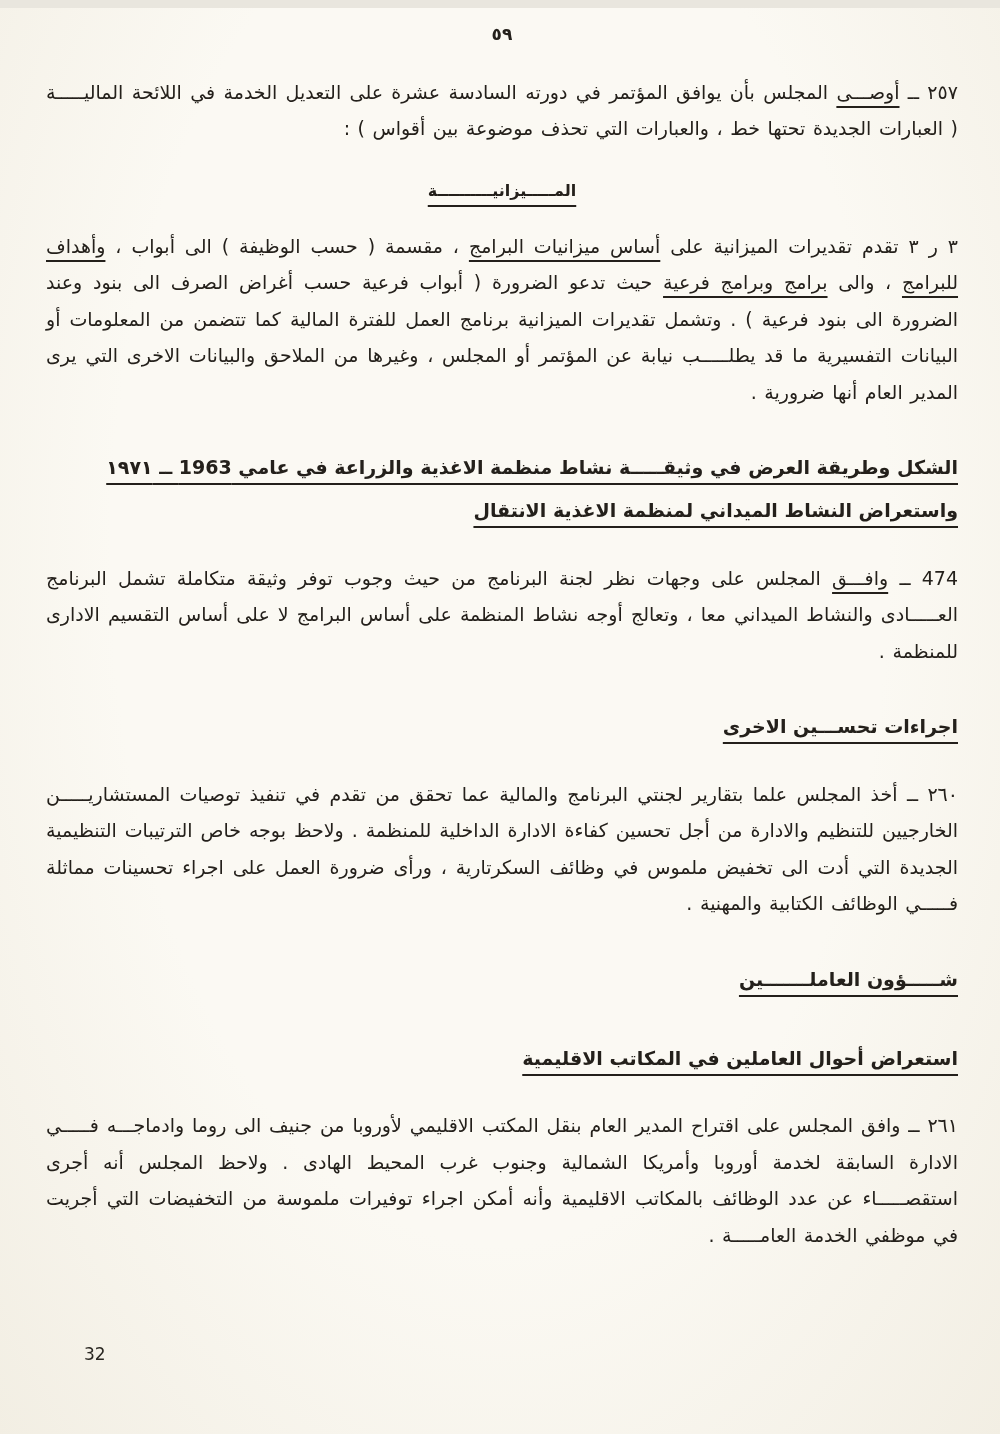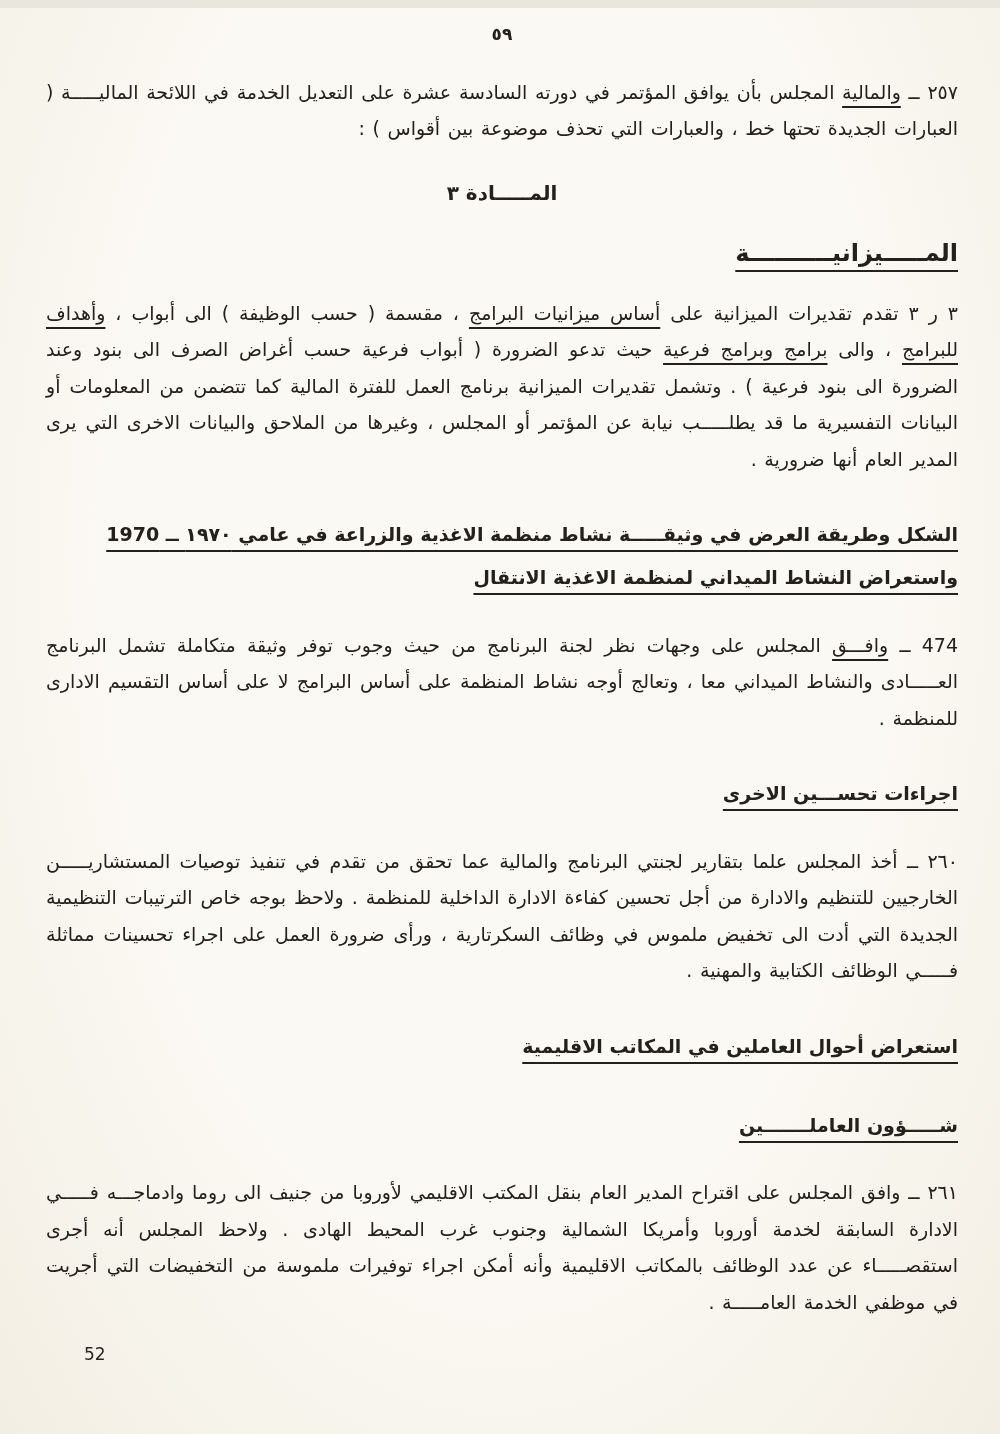--- a/index.html
+++ b/index.html
@@ -32,21 +32,22 @@
     font-weight:500;
     word-spacing:1.5px;
   }
   .h-center{
     text-align:center;
     font-size:20px;
     font-weight:bold;
     margin:34px 0 26px 0;
   }
   .h-center-u{
-    font-size:24px;
+    text-align:center;
+    font-size:16px;
     font-weight:bold;
     margin:34px 0 28px 0;
     text-decoration:underline;
     text-underline-offset:9px;
     text-decoration-thickness:1.5px;
   }
   .h-right-u{
     font-size:19px;
     font-weight:bold;
     margin:36px 0 28px 0;
@@ -73,37 +74,36 @@
   }
 </style>
 </head>
 <body>
 
 <div class="page">
 
   <div class="page-num-top">٥٩</div>
 
   <div class="content">
-      <div class="blk para"><span>٢٥٧ ــ   </span><span class="u">والمالية</span><span> المجلس بأن يوافق المؤتمر في دورته السادسة عشرة على التعديل الخدمة في اللائحة الماليـــــة ( العبارات الجديدة تحتها خط ، والعبارات التي تحذف موضوعة بين أقواس ) :</span></div>
-      <div class="blk h-center">المـــــادة ٣</div>
+      <div class="blk para"><span>٢٥٧ ــ   </span><span class="u">أوصـــى</span><span> المجلس بأن يوافق المؤتمر في دورته السادسة عشرة على التعديل الخدمة في اللائحة الماليـــــة ( العبارات الجديدة تحتها خط ، والعبارات التي تحذف موضوعة بين أقواس ) :</span></div>
       <div class="blk h-center-u">المـــــيزانيــــــــــة</div>
       <div class="blk para"><span>٣ ر ٣   تقدم تقديرات الميزانية على </span><span class="u">أساس ميزانيات البرامج</span><span> ، مقسمة ( حسب الوظيفة ) الى أبواب ، </span><span class="u">وأهداف للبرامج</span><span> ، والى </span><span class="u">برامج وبرامج فرعية</span><span> حيث تدعو الضرورة ( أبواب فرعية حسب أغراض الصرف الى بنود وعند الضرورة الى بنود فرعية ) . وتشمل تقديرات الميزانية برنامج العمل للفترة المالية كما تتضمن من المعلومات أو البيانات التفسيرية ما قد يطلـــــب نيابة عن المؤتمر أو المجلس ، وغيرها من الملاحق والبيانات الاخرى التي يرى المدير العام أنها ضرورية .</span></div>
       <div class="blk h-right-u">
-        <div class="hline">الشكل وطريقة العرض في وثيقـــــة نشاط منظمة الاغذية والزراعة في عامي ١٩٧٠ ــ 1970</div>
+        <div class="hline">الشكل وطريقة العرض في وثيقـــــة نشاط منظمة الاغذية والزراعة في عامي 1963 ــ ١٩٧١</div>
         <div class="hline">واستعراض النشاط الميداني لمنظمة الاغذية الانتقال</div>
       </div>
       <div class="blk para"><span>474 ــ   </span><span class="u">وافـــق</span><span> المجلس على وجهات نظر لجنة البرنامج من حيث وجوب توفر وثيقة متكاملة تشمل البرنامج العـــــادى والنشاط الميداني معا ، وتعالج أوجه نشاط المنظمة على أساس البرامج لا على أساس التقسيم الادارى للمنظمة .</span></div>
       <div class="blk h-right-u">
         <div class="hline">اجراءات تحســـين الاخرى</div>
       </div>
       <div class="blk para"><span>٢٦٠ ــ   أخذ المجلس علما بتقارير لجنتي البرنامج والمالية عما تحقق من تقدم في تنفيذ توصيات المستشاريـــــن الخارجيين للتنظيم والادارة من أجل تحسين كفاءة الادارة الداخلية للمنظمة .  ولاحظ بوجه خاص الترتيبات التنظيمية الجديدة التي أدت الى تخفيض ملموس في وظائف السكرتارية ، ورأى ضرورة العمل على اجراء تحسينات مماثلة فـــــي الوظائف الكتابية والمهنية .</span></div>
       <div class="blk h-right-u">
-        <div class="hline">استعراض أحوال العاملين في المكاتب الاقليمية</div>
+        <div class="hline">شـــــؤون العاملـــــــين</div>
       </div>
       <div class="blk h-right-u">
-        <div class="hline">شـــــؤون العاملـــــــين</div>
+        <div class="hline">استعراض أحوال العاملين في المكاتب الاقليمية</div>
       </div>
       <div class="blk para"><span>٢٦١ ــ   وافق المجلس على اقتراح المدير العام بنقل المكتب الاقليمي لأوروبا من جنيف الى روما وادماجـــه فـــــي الادارة السابقة لخدمة أوروبا وأمريكا الشمالية وجنوب غرب المحيط الهادى .  ولاحظ المجلس أنه أجرى استقصـــــاء عن عدد الوظائف بالمكاتب الاقليمية وأنه أمكن اجراء توفيرات ملموسة من التخفيضات التي أجريت في موظفي الخدمة العامـــــة .</span></div>
     </div>
 
-  <div class="page-num-bottom">52</div>
+  <div class="page-num-bottom">32</div>
 
 </div>
 
 </body></html>

